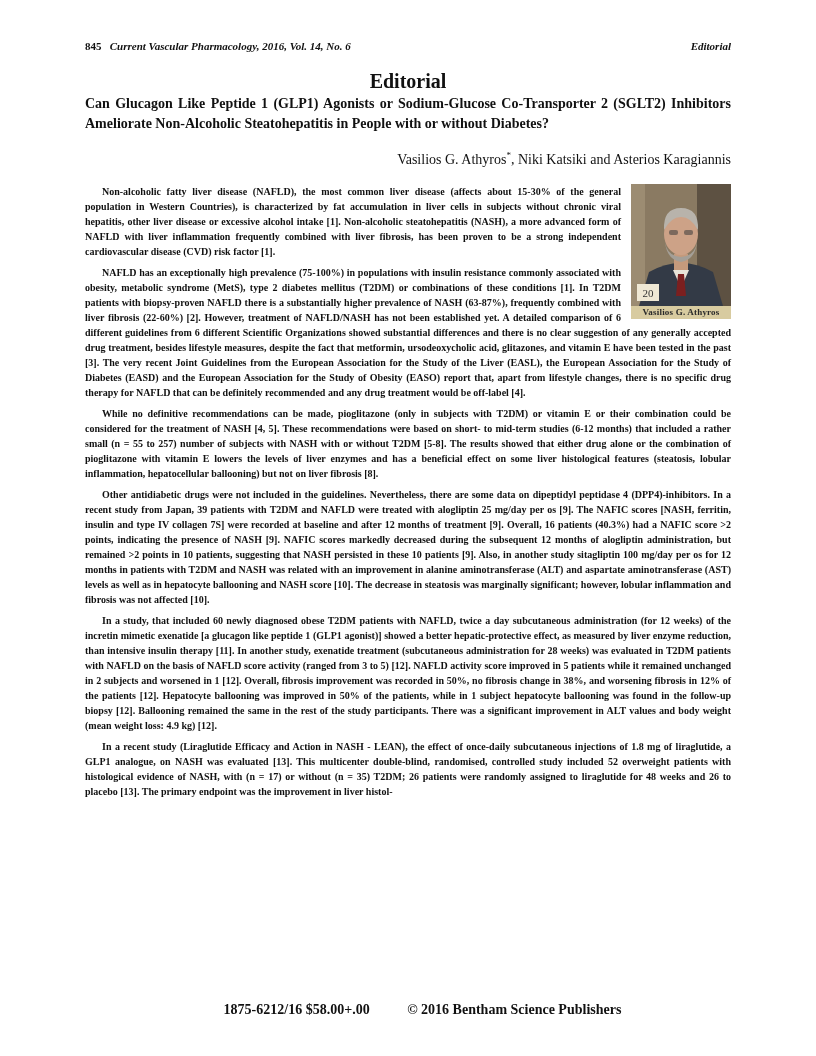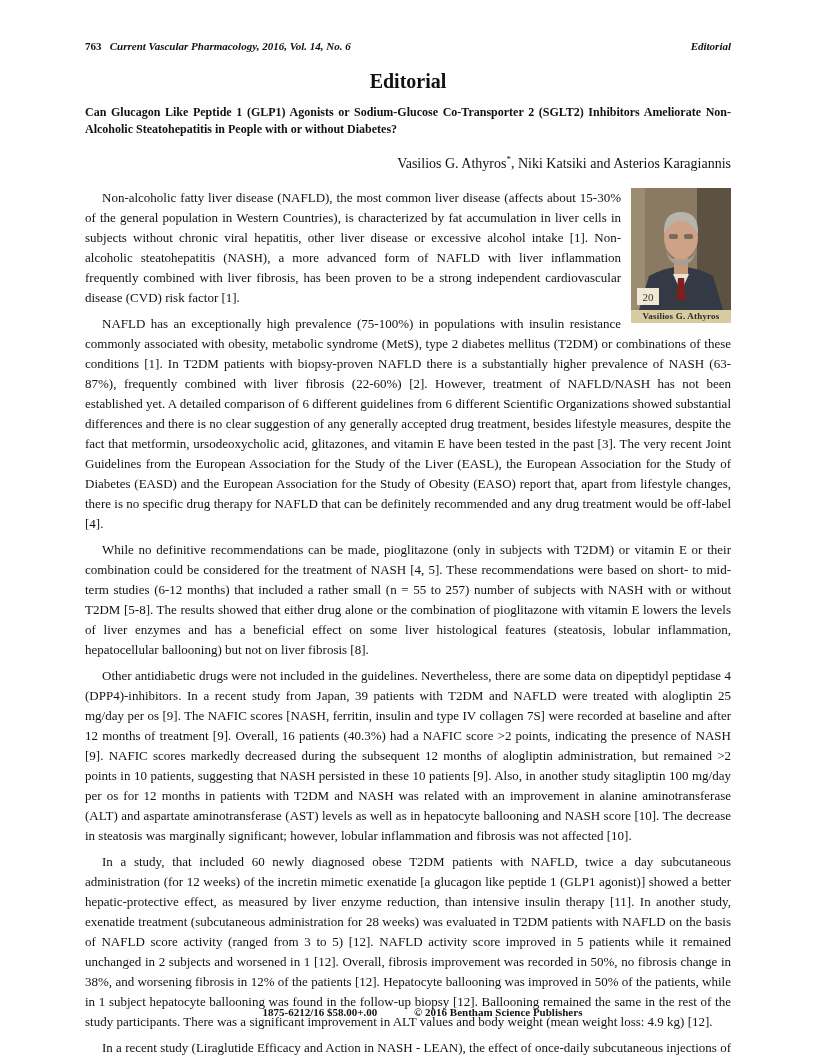--- a/index.html
+++ b/index.html
@@ -26,22 +26,22 @@
   .running-head { font-style: italic; }
 
   .section-heading {
     text-align: center;
     font-size: 20px;
     font-weight: bold;
     margin-top: 18px;
   }
 
   .article-title {
-    margin-top: 11px;
-    font-size: 12px;
+    margin-top: 1px;
+    font-size: 14px;
     font-weight: bold;
     line-height: 1.45;
     text-align: justify;
   }
 
   .authors {
     margin-top: 15px;
     font-size: 14px;
     text-align: right;
   }
@@ -74,49 +74,50 @@
     background: #d8cba0;
     color: #2a2a2a;
     font-size: 9px;
     font-weight: bold;
     text-align: center;
     padding: 1px 0 2px 0;
     letter-spacing: 0.2px;
   }
 
   .body-text p {
-    font-size: 13px;
-    line-height: 20px;
+    font-size: 10px;
+    line-height: 15px;
     text-align: justify;
     text-indent: 17px;
     margin-top: 6px;
+    font-weight: bold;
   }
   .body-text p.first { margin-top: 10px; }
 
   .page-footer {
     position: absolute;
     bottom: 38px;
     left: 0;
     width: 100%;
     text-align: center;
-    font-size: 11px;
+    font-size: 14px;
     font-weight: bold;
     padding-left: 29px;
   }
   .page-footer .issn { margin-right: 34px; }
 </style>
 </head>
 <body>
 
 <div class="page">
   <div class="content">
 
     <div class="page-header">
       <div>
-        <span>763</span>&nbsp;&nbsp;
+        <span>845</span>&nbsp;&nbsp;
         <span class="journal-ref">Current Vascular Pharmacology, 2016, Vol. 14, No. 6</span>
       </div>
       <div class="running-head">Editorial</div>
     </div>
 
     <div class="section-heading">Editorial</div>
 
     <div class="article-title">Can Glucagon Like Peptide 1 (GLP1) Agonists or Sodium-Glucose Co-Transporter 2 (SGLT2) Inhibitors Ameliorate Non-Alcoholic Steatohepatitis in People with or without Diabetes?</div>
 
     <div class="authors">

